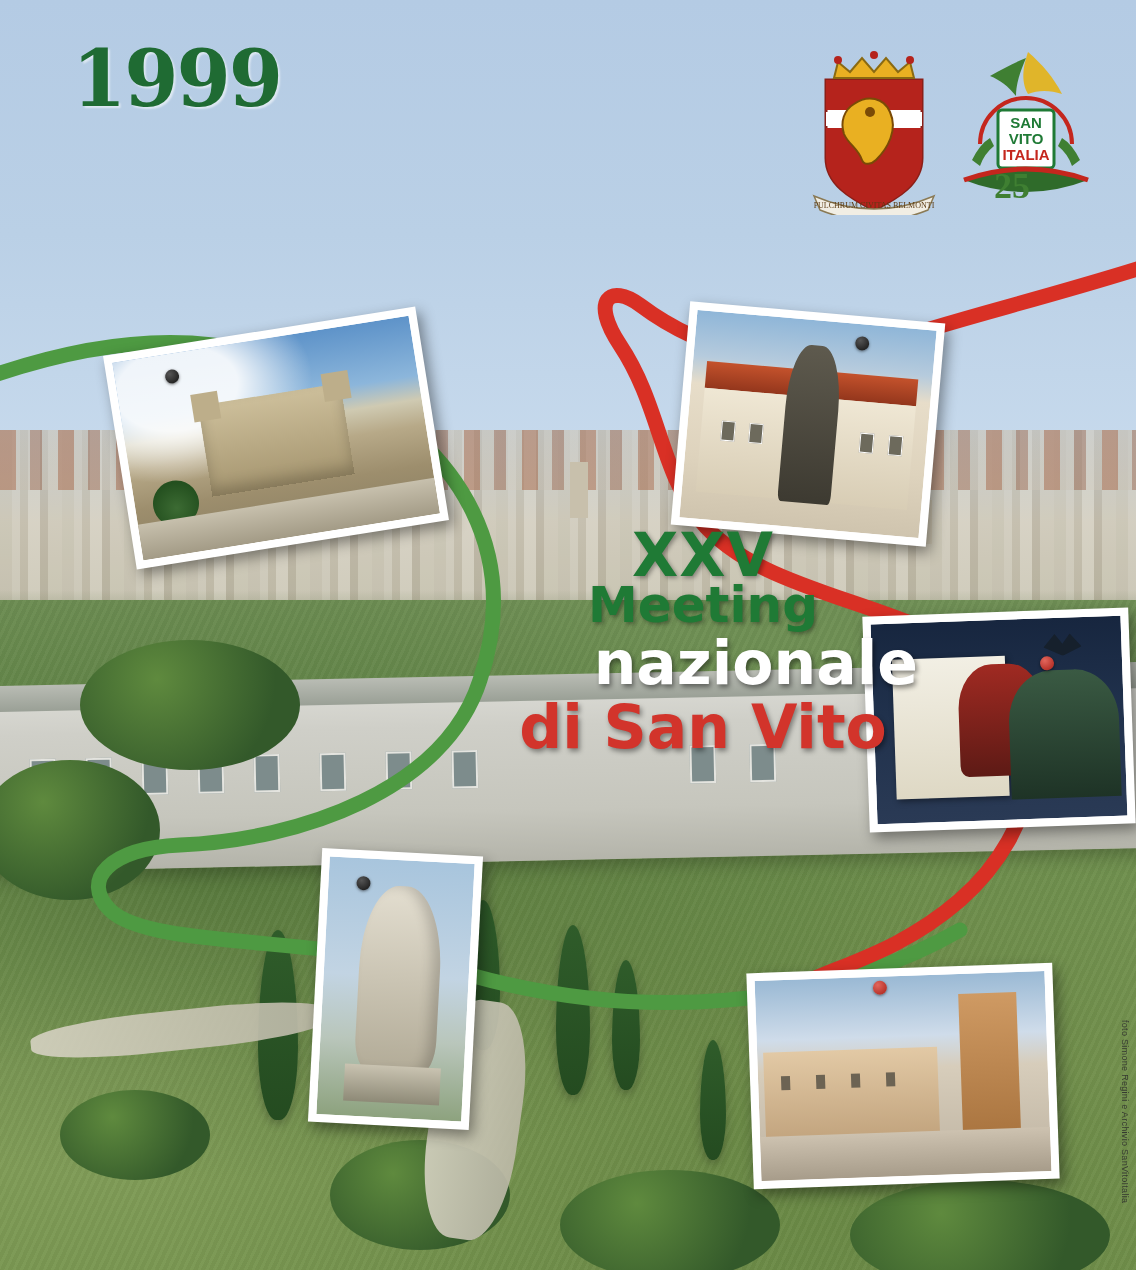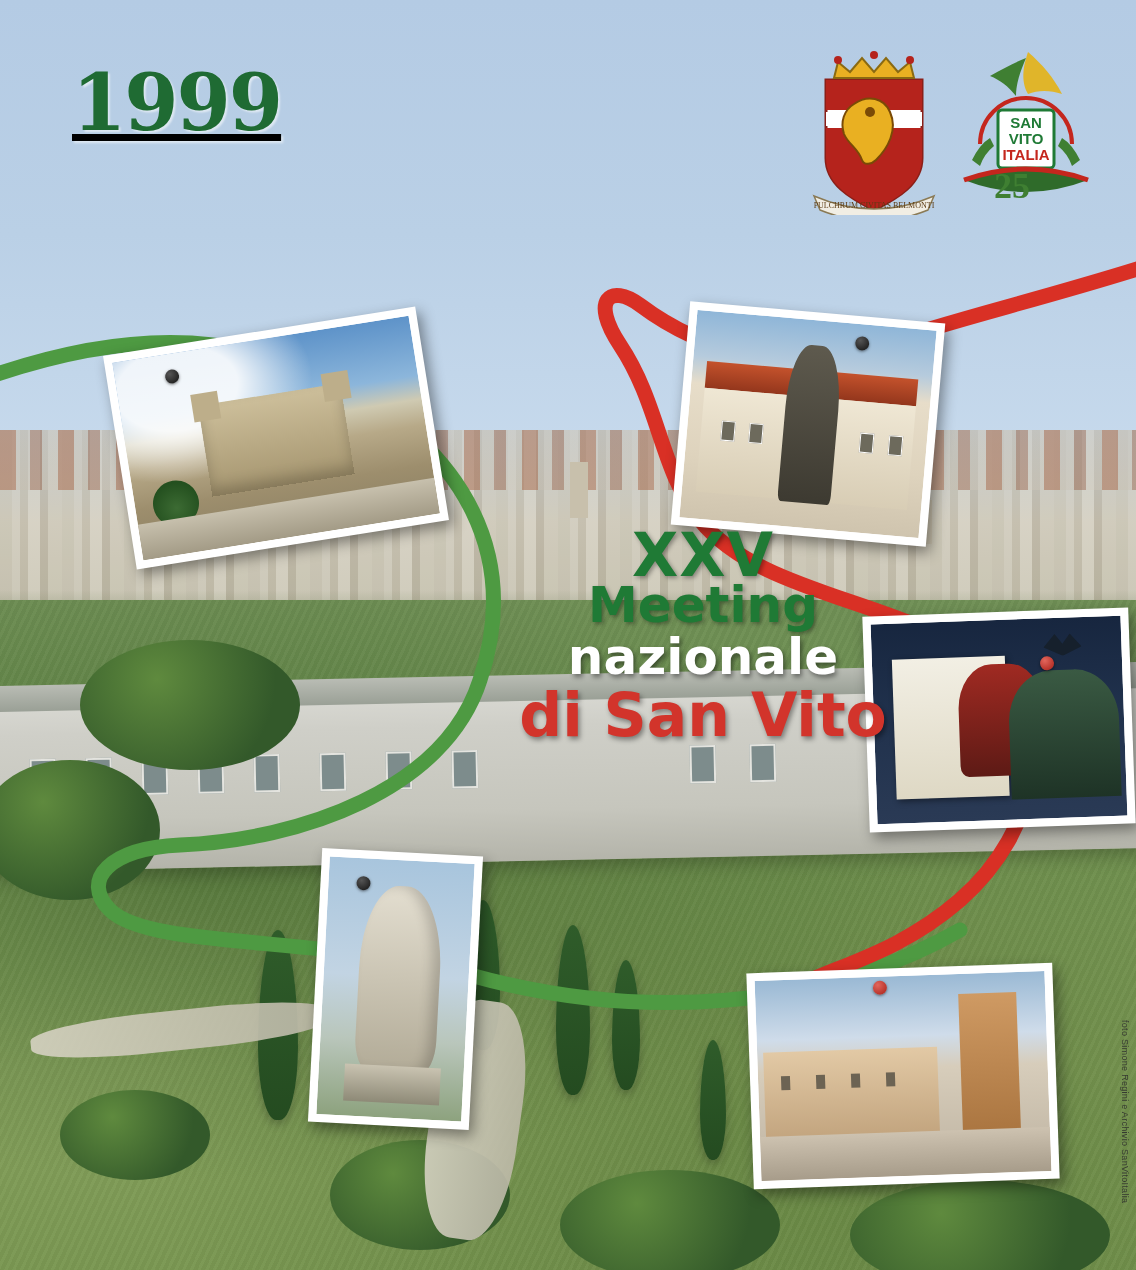--- a/index.html
+++ b/index.html
@@ -90,21 +90,21 @@
   }
   .path{
     position:absolute;background:linear-gradient(90deg,#d6d2c2,#bdb9a8);
     border-radius:40%;opacity:.9;
   }
 
   
   .ribbons{position:absolute;inset:0;pointer-events:none;}
 
   
-  .years{position:absolute;left:72px;top:68px;text-decoration:underline;}
+  .years{position:absolute;left:72px;top:44px;}
   .year1999{
     font-family:"DejaVu Serif", serif;
     font-size:78px;font-weight:700;color:#1f6b33;line-height:.9;
     letter-spacing:-2px;
     text-shadow:2px 2px 2px rgba(255,255,255,.55);
   }
   .year2026{
     font-family:"DejaVu Serif", serif;
     font-size:96px;font-weight:700;color:#c3261d;line-height:.9;
     letter-spacing:-2px;margin-left:64px;margin-top:-8px;
@@ -122,22 +122,23 @@
   }
   .t-xxv{
     font-size:60px;font-weight:700;color:#1f7a35;letter-spacing:1px;
     text-shadow:2px 2px 4px rgba(0,0,0,.35);
   }
   .t-meeting{
     font-size:50px;font-weight:700;color:#1f7a35;margin-top:-14px;
     text-shadow:2px 2px 4px rgba(0,0,0,.35);
   }
   .t-nazionale{
-    font-size:50px;font-weight:700;color:#ffffff;margin-top:-6px;
+    font-size:60px;font-weight:700;color:#ffffff;margin-top:-6px;
     text-shadow:2px 3px 5px rgba(0,0,0,.45);
+    text-align:right;
   }
   .t-dei{
     font-size:60px;font-weight:700;color:#d2342b;margin-top:-4px;
     text-shadow:2px 3px 5px rgba(0,0,0,.4);
   }
   .t-di{
     font-size:60px;font-weight:700;color:#d2342b;margin-top:-6px;
     text-shadow:2px 3px 5px rgba(0,0,0,.4);
   }
 

